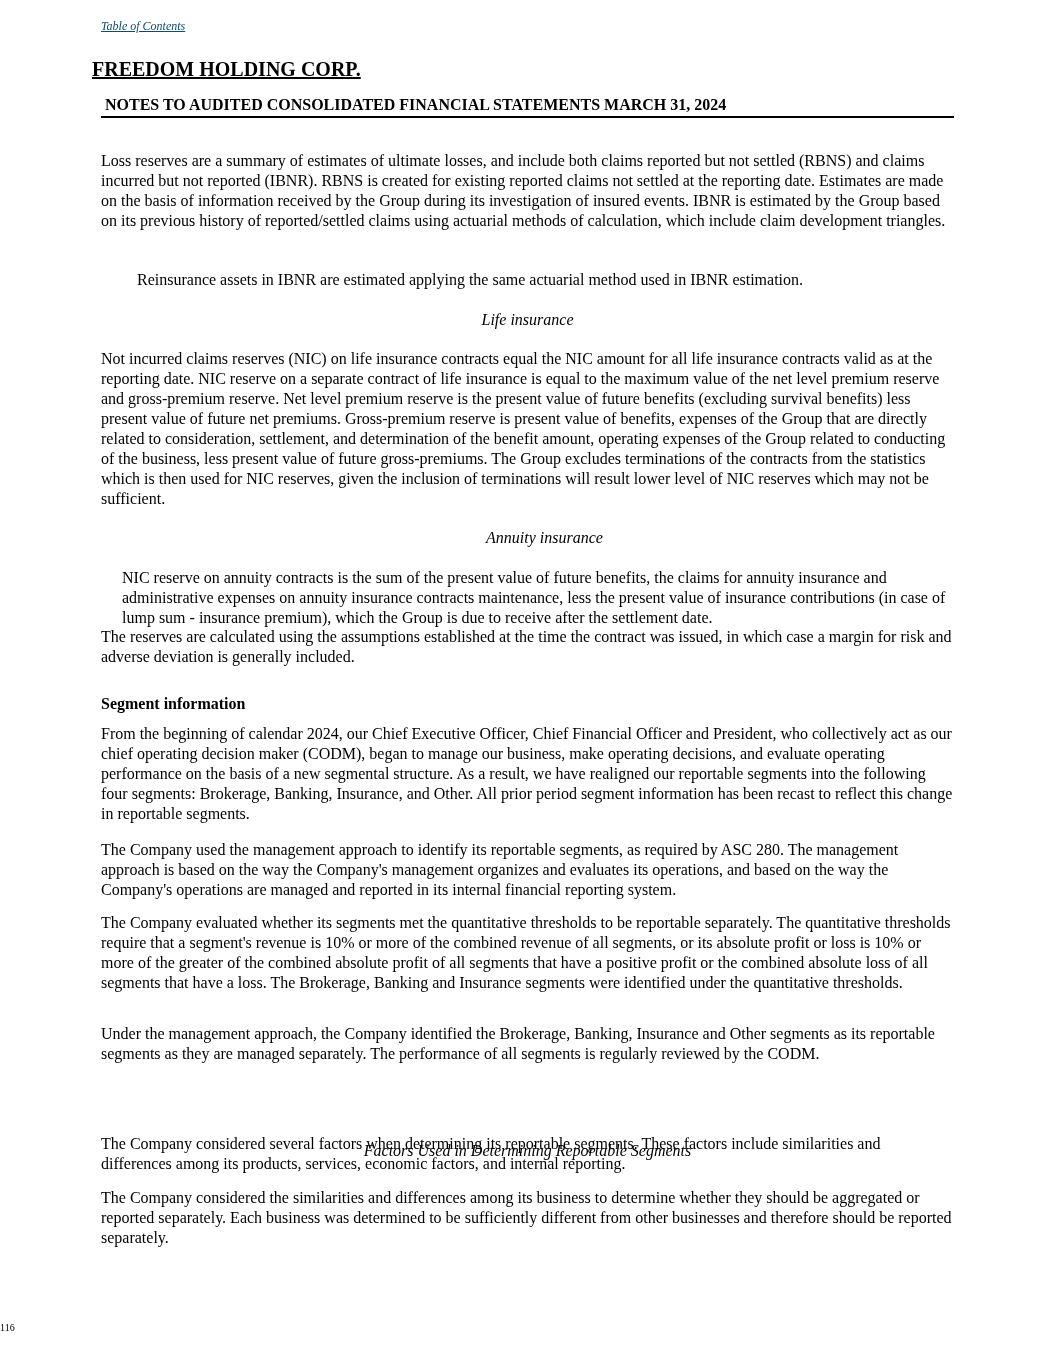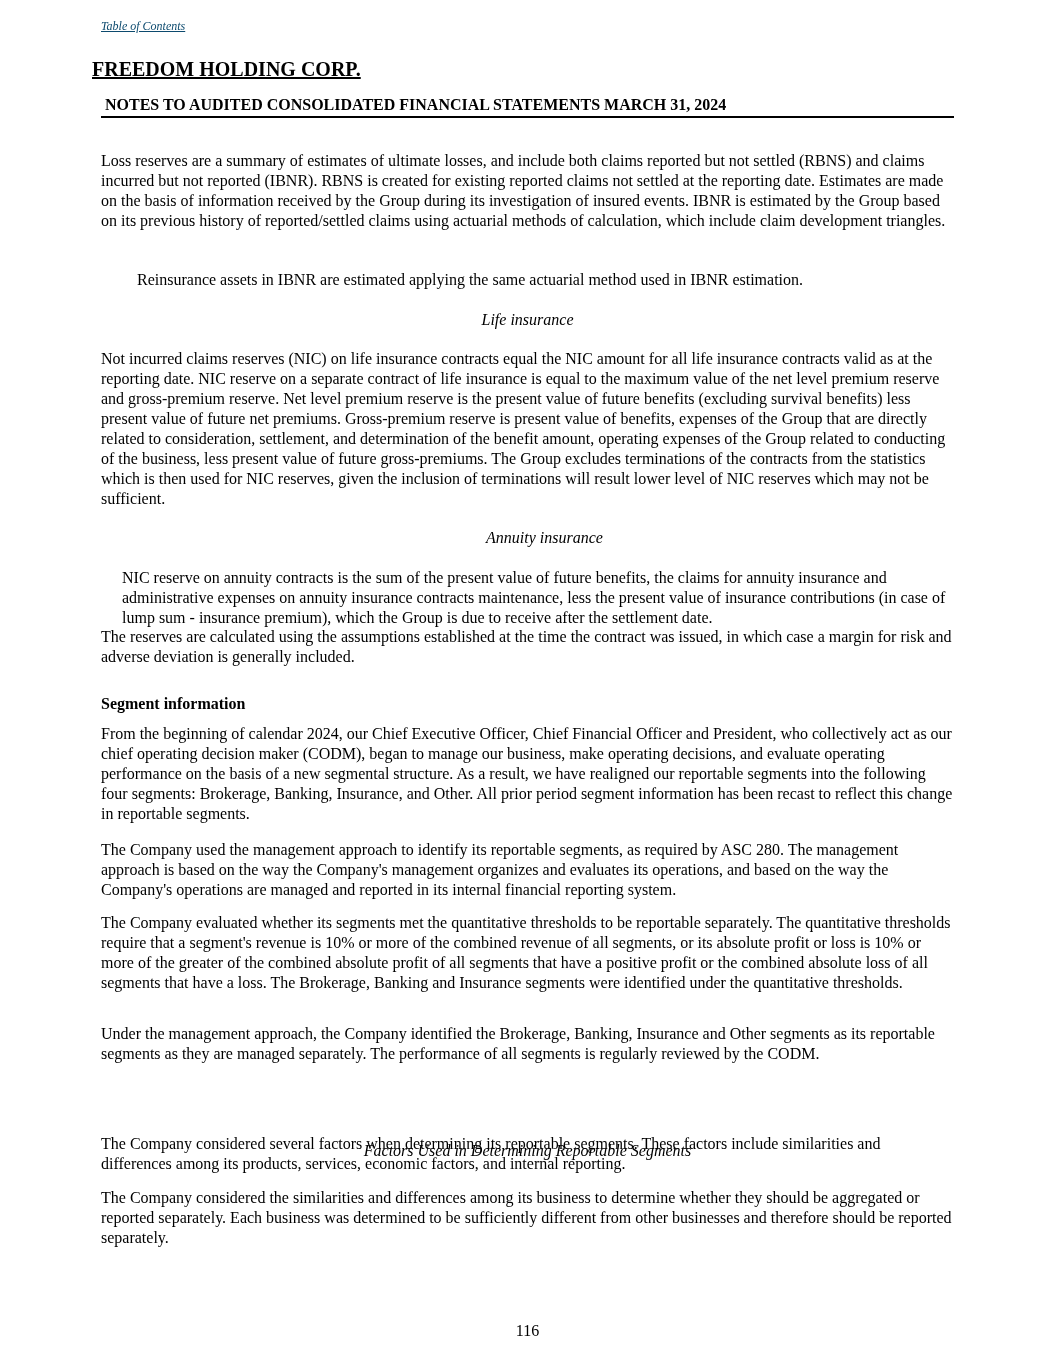--- a/index.html
+++ b/index.html
@@ -24,22 +24,22 @@
     .header-line {
       font-size: 16px; font-weight: bold; line-height: 20px; padding-left: 4px;
     }
     .body-text {
       position: absolute; left: 101px; width: 853px;
       font-size: 16px; line-height: 20px; margin: 0; font-family: Liberation Serif, serif;
     }
     .italic-heading { font-style: italic; text-align: center; }
     .bold-heading { font-weight: bold; }
     .page-number {
-      position: absolute; top: 1322px; left: 0; width: 1055px; text-align: center;
-      font-size: 16px;
+      position: absolute; top: 1322px; left: 0; width: 1055px; 
+      font-size: 10px;
     }
   </style>
 </head>
 <body>
 
 <a class="toc-link">Table of Contents</a>
 
 <div class="company">FREEDOM HOLDING CORP.</div>
 
 <div class="header-block">

